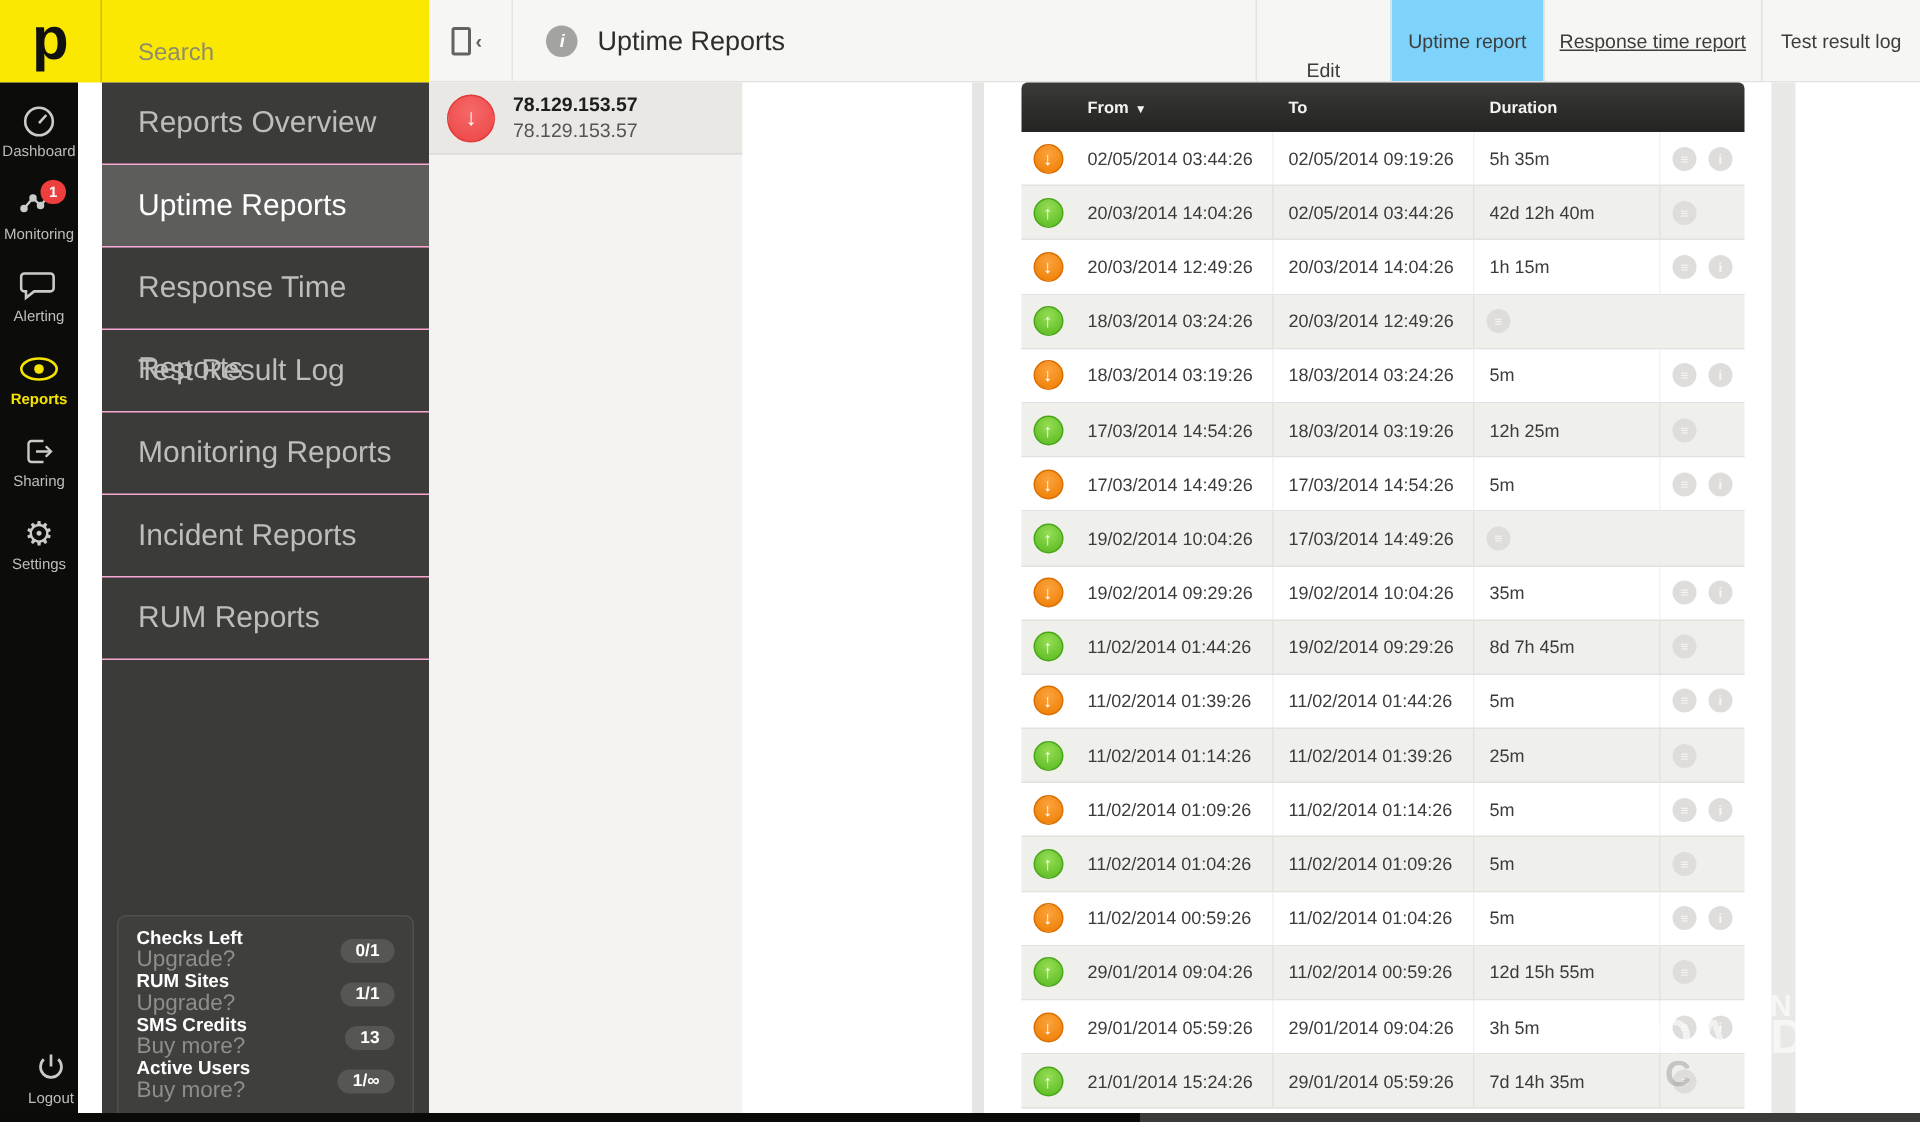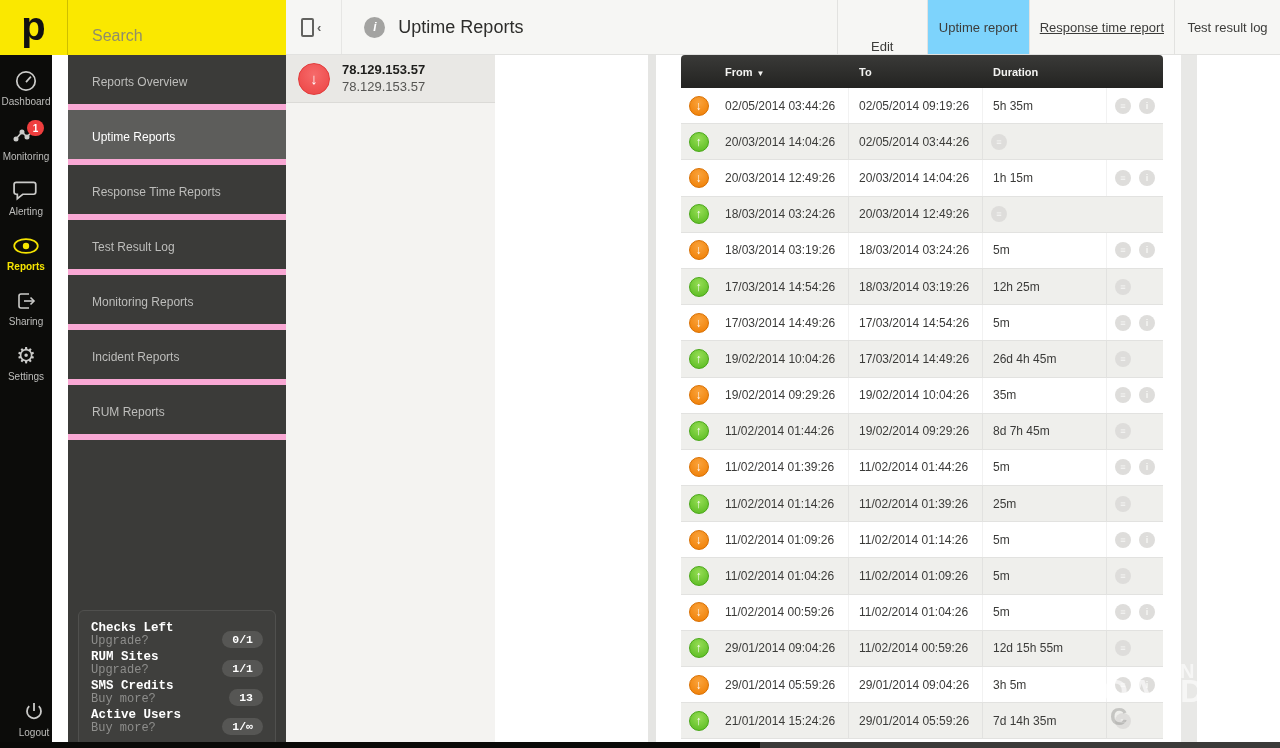--- a/index.html
+++ b/index.html
@@ -38,27 +38,27 @@
   .pnav-item.active svg { stroke:#f5e400; }
   .pnav-item.active .pnav-label { color:#f5e400; font-weight:bold; }
   .gear-glyph { font-size:22px; color:#cbcbc9; line-height:1; }
   .nav-badge { position:absolute; top:5px; right:8px; min-width:17px; height:16px; border-radius:9px; background:#ef3e3e; color:#fff; font-size:10px; font-weight:bold; display:flex; align-items:center; justify-content:center; padding:0 4px; }
   .logout { position:absolute; left:0; bottom:10px; width:68px; display:flex; flex-direction:column; align-items:center; cursor:pointer; }
   .logout svg { stroke:#cbcbc9; fill:none; stroke-width:1.8; }
   .logout-label { font-size:10px; color:#bdbdbb; margin-top:3px; }
 
   
   .subnav { position:absolute; left:68px; top:55px; width:218px; height:693px; background:#3b3b39; }
-  .subnav-item { height:55px; line-height:54px; padding-left:24px; font-size:12px; color:#bdbdbb; border-bottom:6px solid #f9a8d4; cursor:pointer; }
+  .subnav-item { height:55px; line-height:54px; padding-left:24px; font-size:20px; color:#bdbdbb; border-bottom:1px solid #f9a8d4; cursor:pointer; }
   .subnav-item.active { background:#5d5d5b; color:#fff; }
   .stats-panel { position:absolute; left:10px; top:555px; width:198px; border:1px solid #50504e; border-radius:6px; background:#3f3f3d; padding:8px 12px 10px 12px; }
-  .stat-row { display:flex; align-items:flex-end; height:29px;font-family:Liberation Mono, monospace; }
+  .stat-row { display:flex; align-items:center; height:29px; }
   .stat-texts { flex:1; line-height:1.05; }
   .stat-label { font-size:12.5px; font-weight:bold; color:#fff; }
-  .stat-link { font-size:12px; color:#8e8e8c; cursor:pointer; }
+  .stat-link { font-size:15px; color:#8e8e8c; cursor:pointer; }
   .stat-pill { background:#565654; border-radius:10px; color:#fff; font-size:11.5px; font-weight:bold; padding:2px 10px; }
 
   
   .check-panel { position:absolute; left:286px; top:55px; width:209px; height:693px; background:#f4f3f1; }
   .check-item { height:48px; background:#e9e8e5; border-bottom:1px solid #dbdad7; display:flex; align-items:center; padding-left:12px; cursor:pointer; }
   .status-circle { width:32px; height:32px; border-radius:50%; background:radial-gradient(circle at 50% 35%, #f66a6a, #ec4343); border:1px solid #e23b3b; color:#fff; display:flex; align-items:center; justify-content:center; font-size:15px; font-weight:bold; margin-right:12px; }
   .check-name { font-size:13px; font-weight:bold; color:#1e1e1c; line-height:1.25; }
   .check-host { font-size:13px; color:#555553; line-height:1.25; }
 
   
@@ -312,20 +312,21 @@
             <span class="action-dot">i</span>
           </div>
         </div>
 
         <div class="trow">
           <div class="cell iconcell">
             <span class="arrow-badge up">↑</span>
           </div>
           <div class="cell c1">20/03/2014 14:04:26</div>
           <div class="cell c2">02/05/2014 03:44:26</div>
+          <div class="cell c3">42d 12h 40m</div>
           <div class="cell actions">
             <span class="action-dot">≡</span>
 
           </div>
         </div>
 
         <div class="trow">
           <div class="cell iconcell">
             <span class="arrow-badge down">↓</span>
           </div>
@@ -388,21 +389,20 @@
             <span class="action-dot">i</span>
           </div>
         </div>
 
         <div class="trow">
           <div class="cell iconcell">
             <span class="arrow-badge up">↑</span>
           </div>
           <div class="cell c1">19/02/2014 10:04:26</div>
           <div class="cell c2">17/03/2014 14:49:26</div>
-          <div class="cell c3">26d 4h 45m</div>
           <div class="cell actions">
             <span class="action-dot">≡</span>
 
           </div>
         </div>
 
         <div class="trow">
           <div class="cell iconcell">
             <span class="arrow-badge down">↓</span>
           </div>

